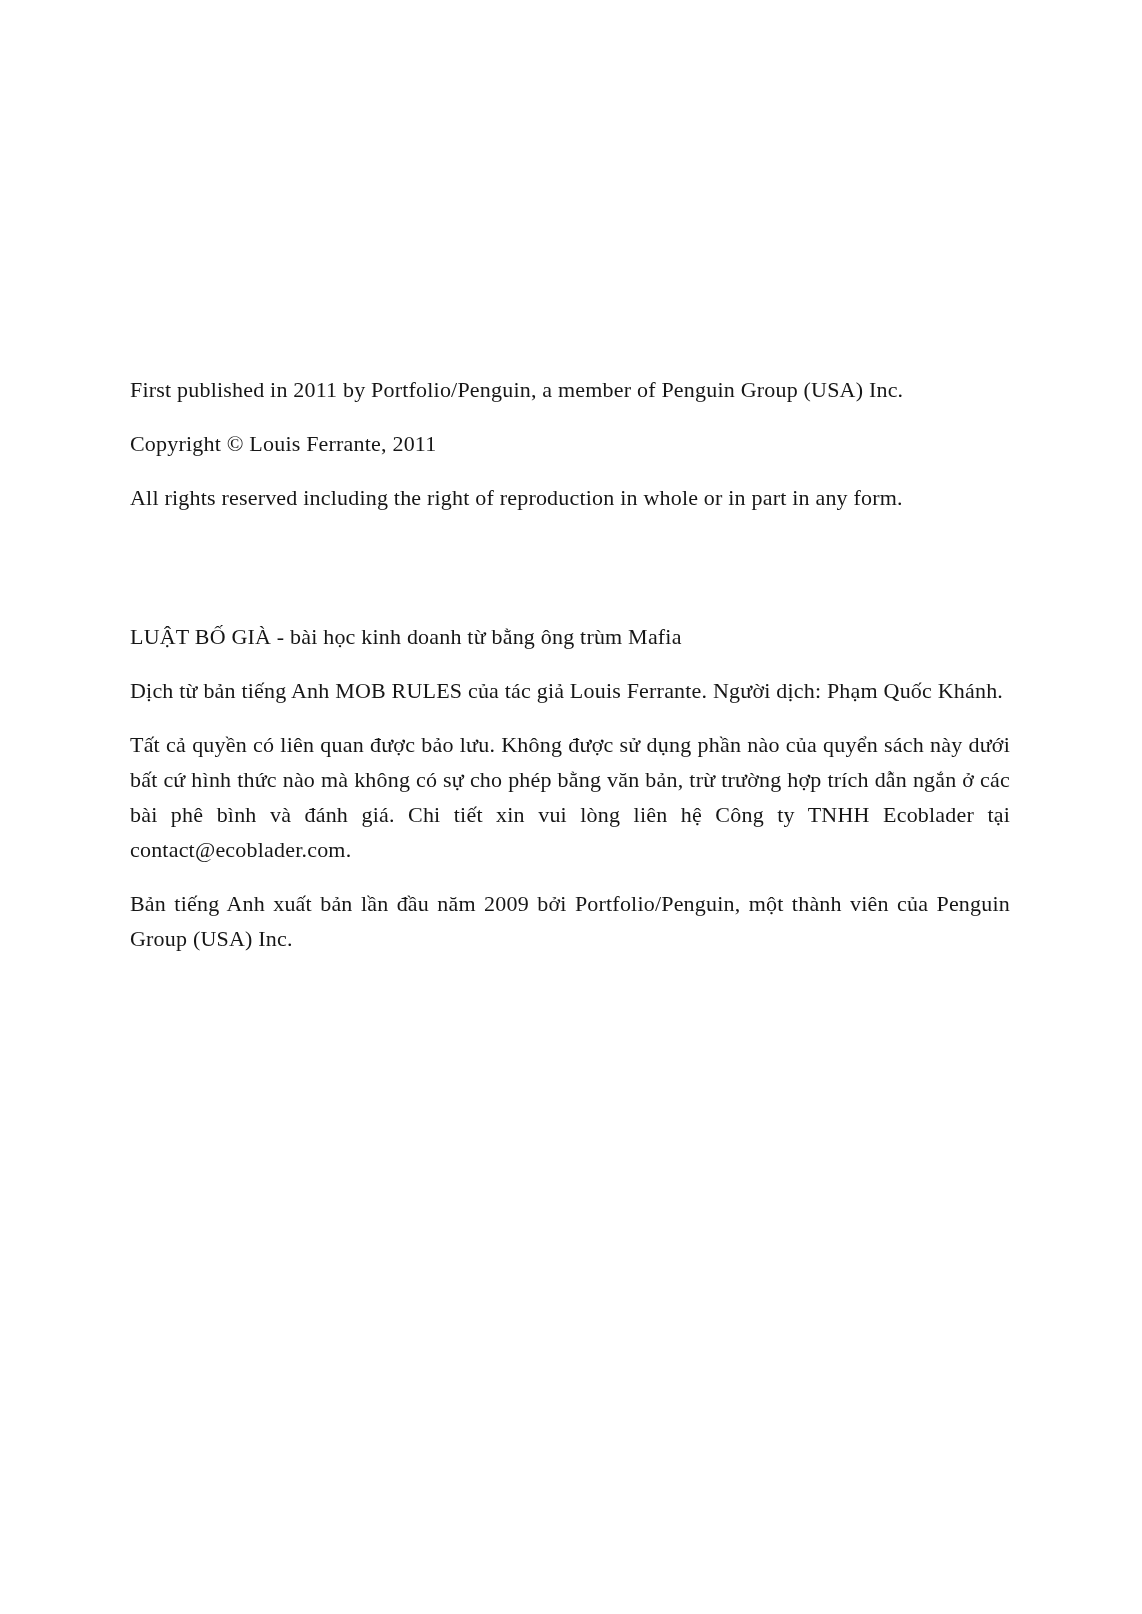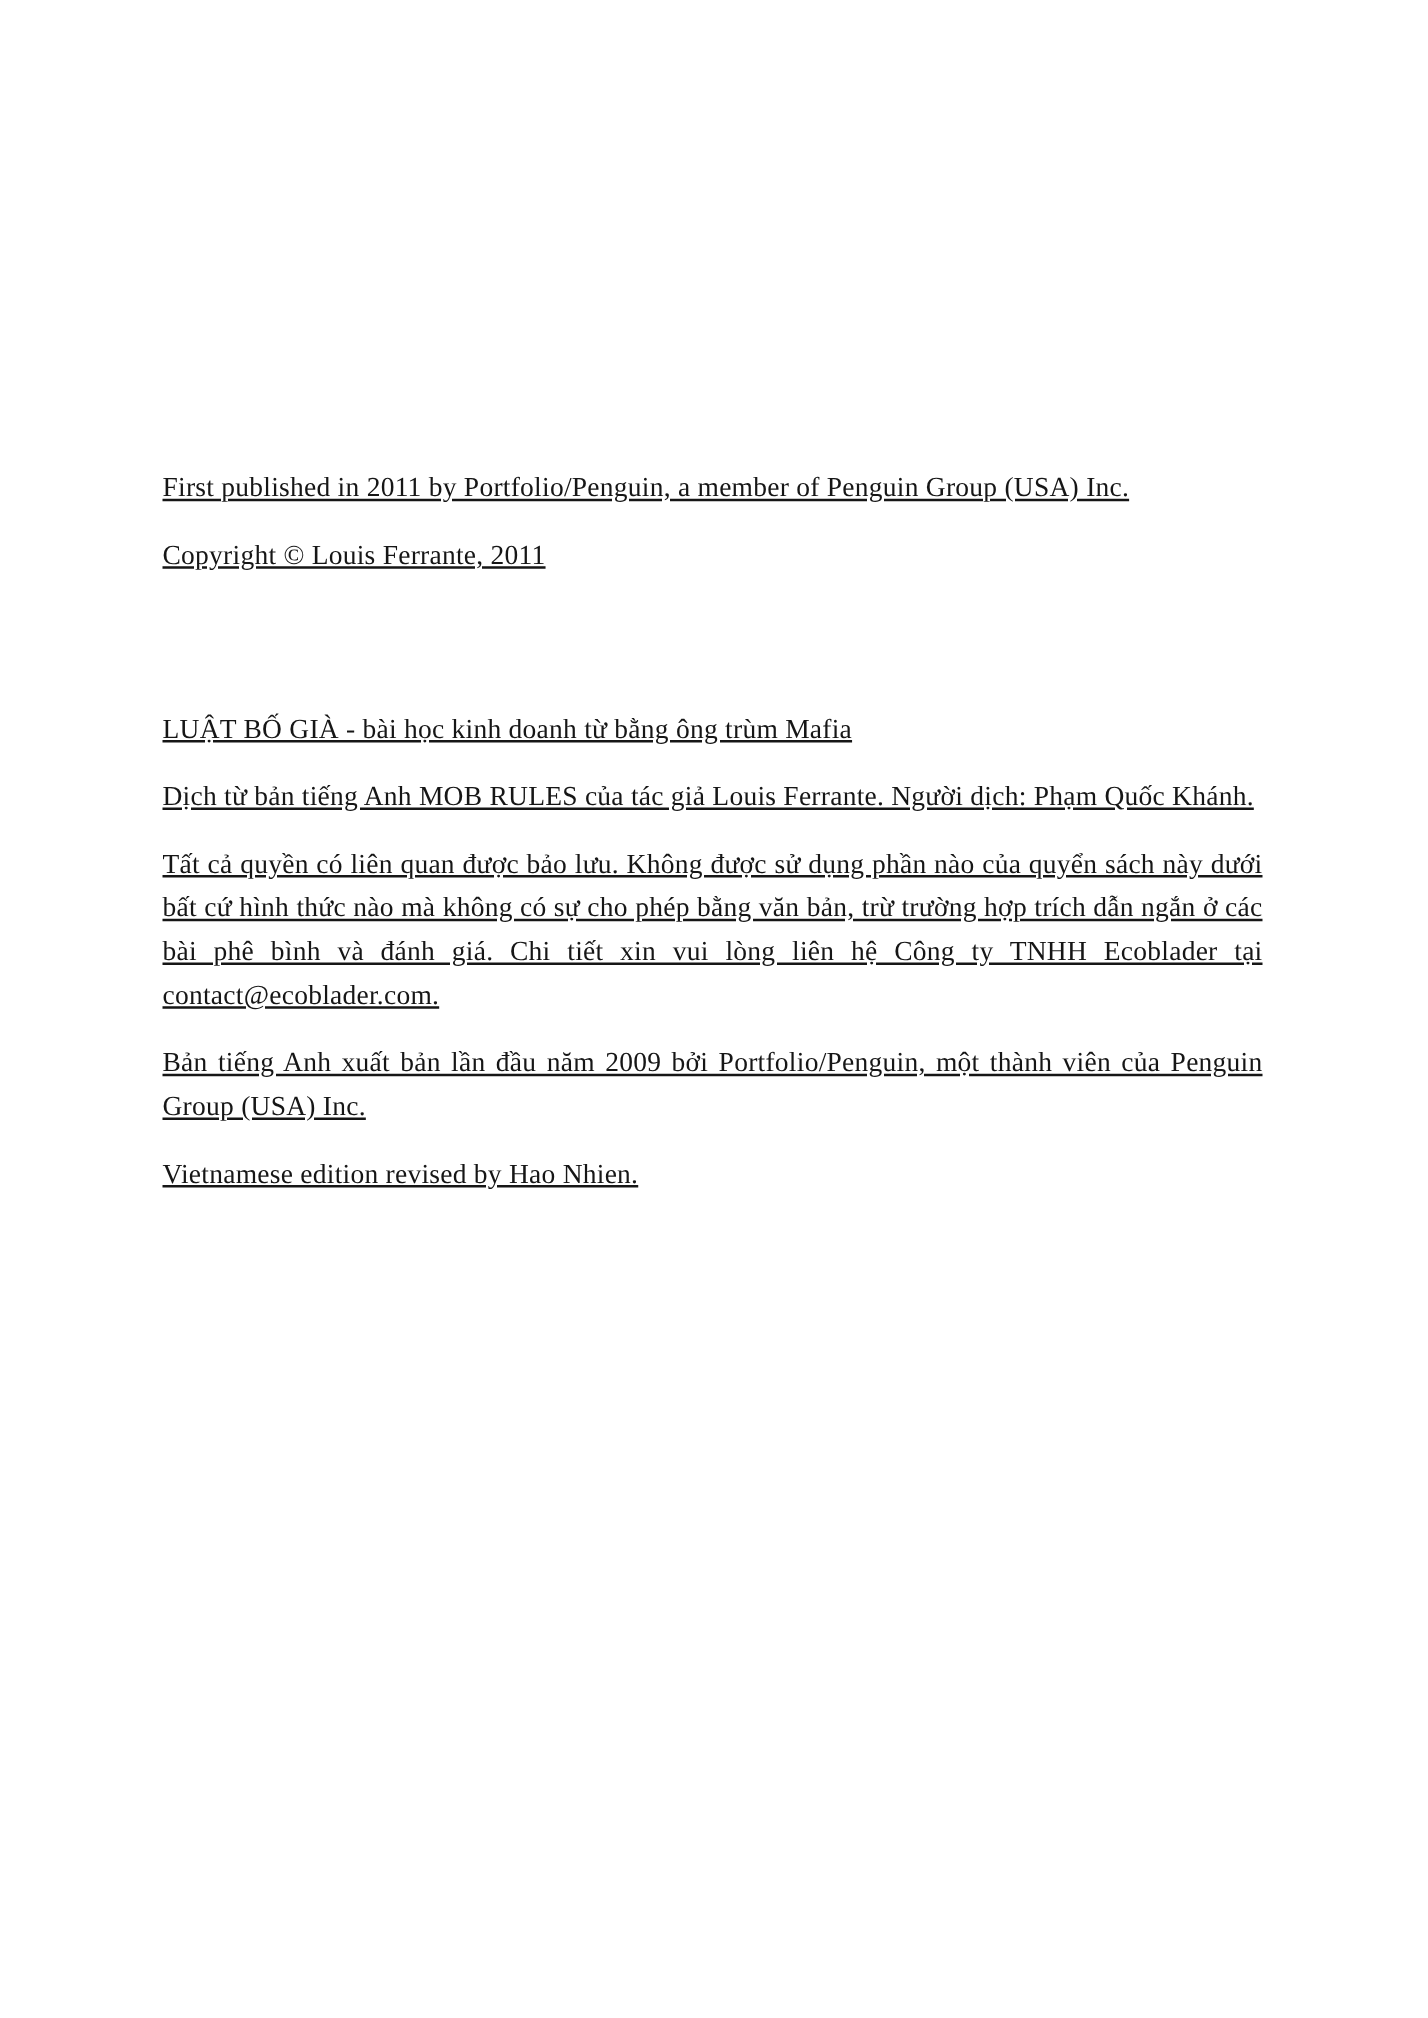--- a/index.html
+++ b/index.html
@@ -13,21 +13,20 @@
     font-family: "Liberation Serif", "DejaVu Serif", serif;
     color: #161616;
     overflow: hidden;
   }
   .page {
     box-sizing: border-box;
     width: 1142px;
     height: 1320px;
     padding: 372px 132px 48px 130px;
     background: #ffffff;
-    text-decoration: underline;
   }
   .copyright-block p {
     margin: 0 0 19px 0;
     font-size: 22px;
     line-height: 35px;
     text-align: justify;
     text-justify: inter-word;
     letter-spacing: 0.2px;
   }
   .copyright-block p:last-child {
@@ -38,25 +37,25 @@
   }
 </style>
 </head>
 <body>
 
 <div class="page">
 
   <div class="copyright-block">
     <p>First published in 2011 by Portfolio/Penguin, a member of Penguin Group (USA) Inc.</p>
     <p>Copyright © Louis Ferrante, 2011</p>
+    <p>All rights reserved including the right of reproduction in whole or in part in any form.</p>
   </div>
 
   <div class="section-gap"></div>
 
   <div class="copyright-block">
     <p>LUẬT BỐ GIÀ - bài học kinh doanh từ bằng ông trùm Mafia</p>
     <p>Dịch từ bản tiếng Anh MOB RULES của tác giả Louis Ferrante. Người dịch: Phạm Quốc Khánh.</p>
     <p>Tất cả quyền có liên quan được bảo lưu. Không được sử dụng phần nào của quyển sách này dưới bất cứ hình thức nào mà không có sự cho phép bằng văn bản, trừ trường hợp trích dẫn ngắn ở các bài phê bình và đánh giá. Chi tiết xin vui lòng liên hệ Công ty TNHH Ecoblader tại contact@ecoblader.com.</p>
     <p>Bản tiếng Anh xuất bản lần đầu năm 2009 bởi Portfolio/Penguin, một thành viên của Penguin Group (USA) Inc.</p>
-    <p>Vietnamese edition revised by Hao Nhien.</p>
   </div>
 
 </div>
 
 </body></html>

